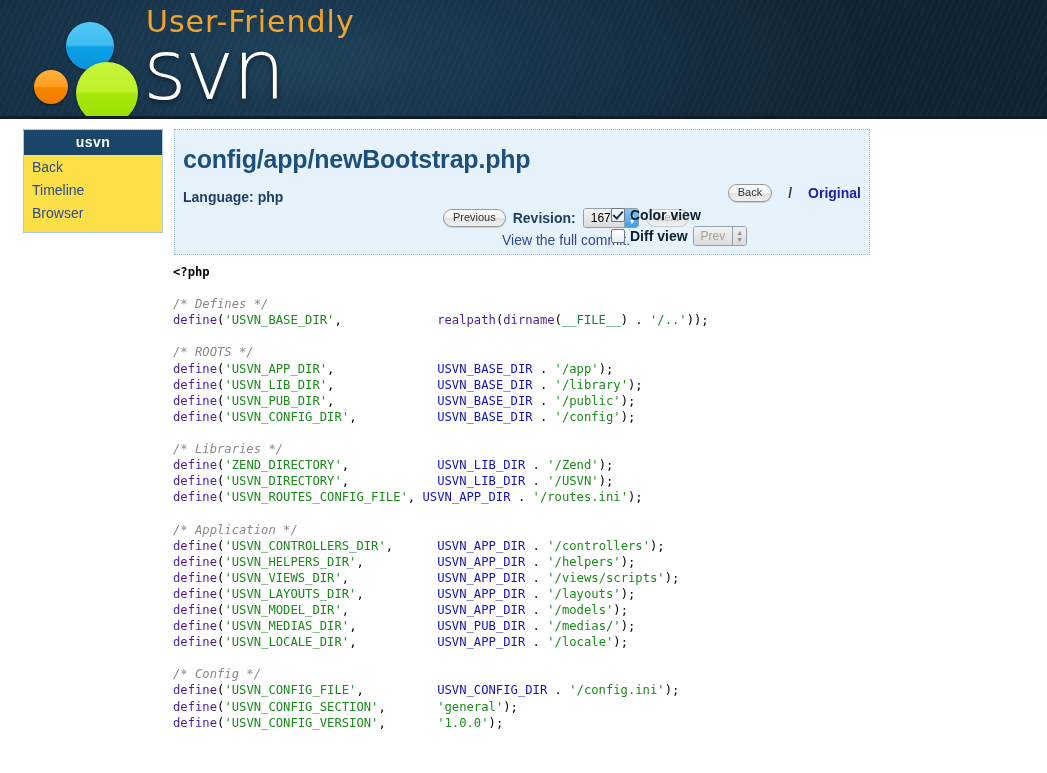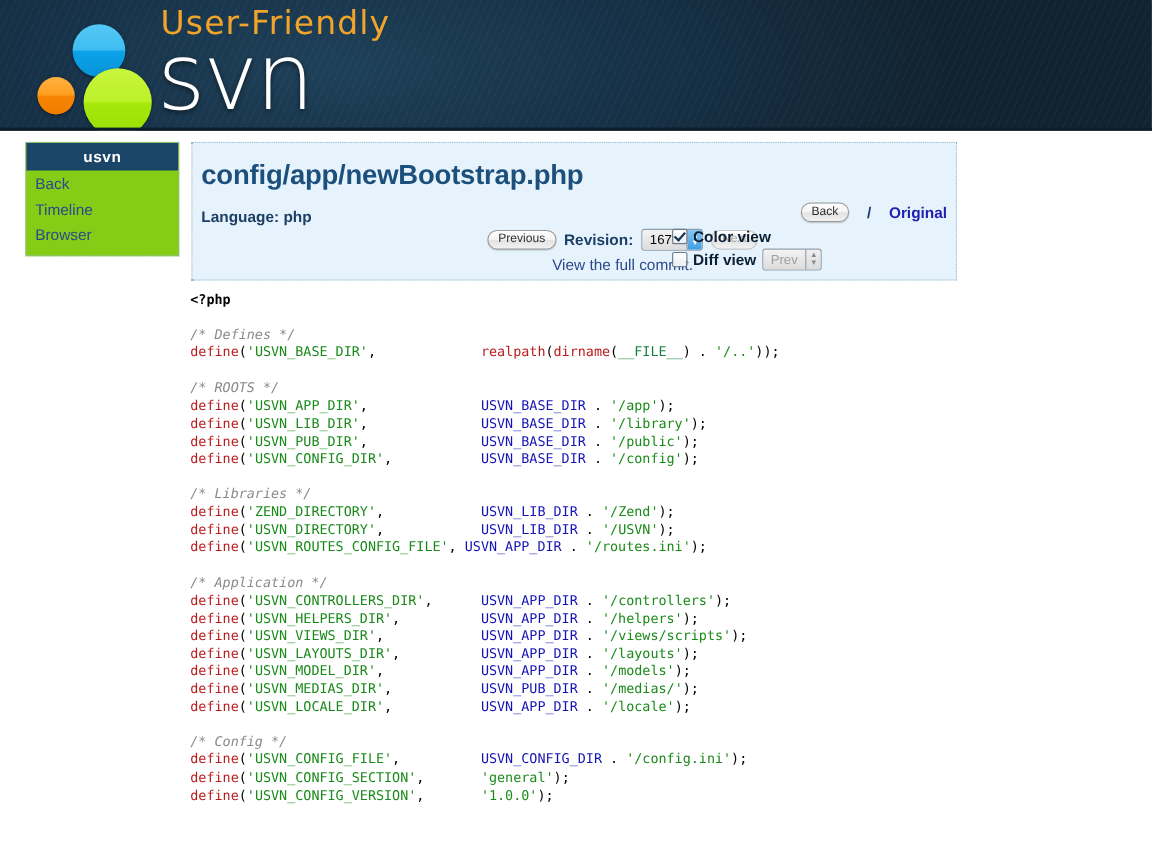--- a/index.html
+++ b/index.html
@@ -92,21 +92,21 @@
     border-bottom: 9px solid #ffffff;
   }
 
   
   .page { position: relative; width: 1047px; height: 653px; background: #ffffff; }
 
   
   .sidebar {
     position: absolute; left: 23px; top: 10px;
     width: 138px;
-    background: #84cc16;
+    background: #fde047;
     border: 1px dotted #9bb9cc;
     padding: 0 0 8px 0;
   }
   .sidebar-title {
     background: #1b4568;
     color: #ffffff;
     font-weight: bold;
     font-size: 14px;
     text-align: center;
     padding: 4px 0 5px 0;
@@ -236,21 +236,21 @@
     position: absolute; left: 173px; top: 145px;
     width: 700px;
     font-family: "DejaVu Sans Mono", monospace;
     font-size: 12.2px;
     line-height: 16.1px;
     white-space: pre;
     color: #000000;
   }
   .code .ln { display: block; height: 16.1px; }
   .cmt  { color: #8a8a8a; font-style: italic; }
-  .fn   { color: #b91c1c; }
+  .fn   { color: #4c1d95; }
   .str  { color: #1a8a1a; }
   .cst  { color: #1414b4; }
   .mag  { color: #15803d; font-weight: normal; }
   .pun  { color: #000000; }
   .php  { color: #000000; font-weight: bold; }
 </style>
 </head>
 <body>
 
 <div class="header">

